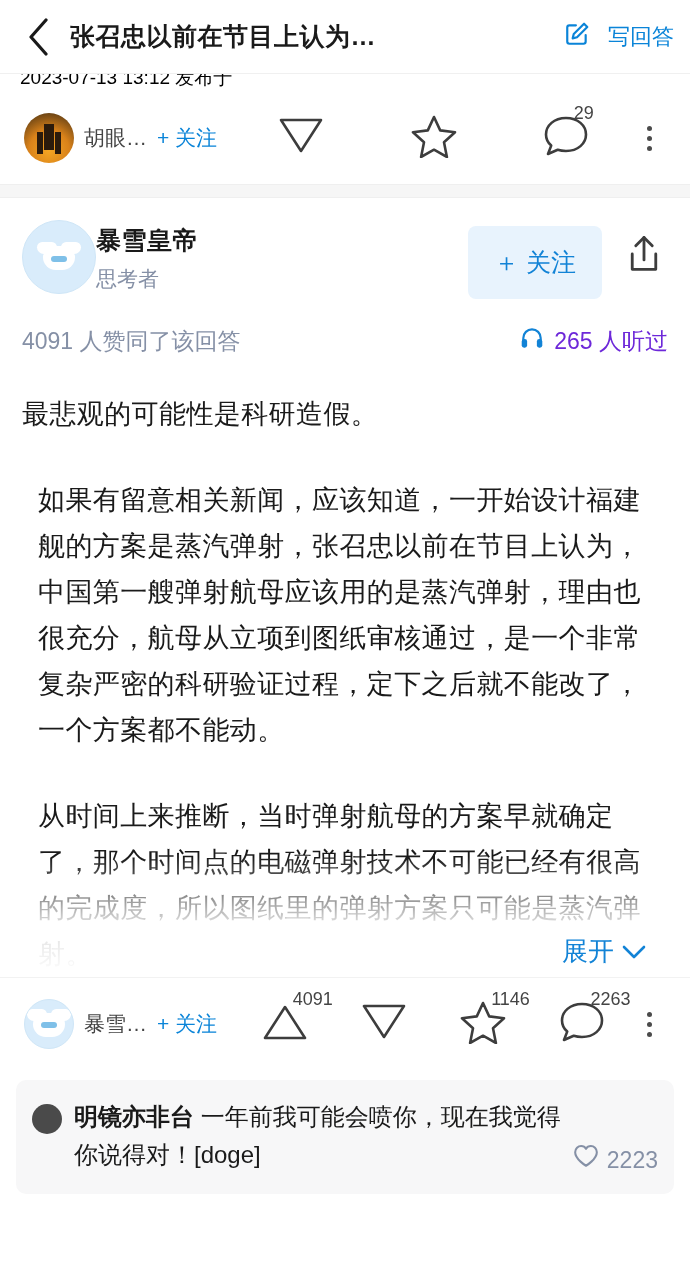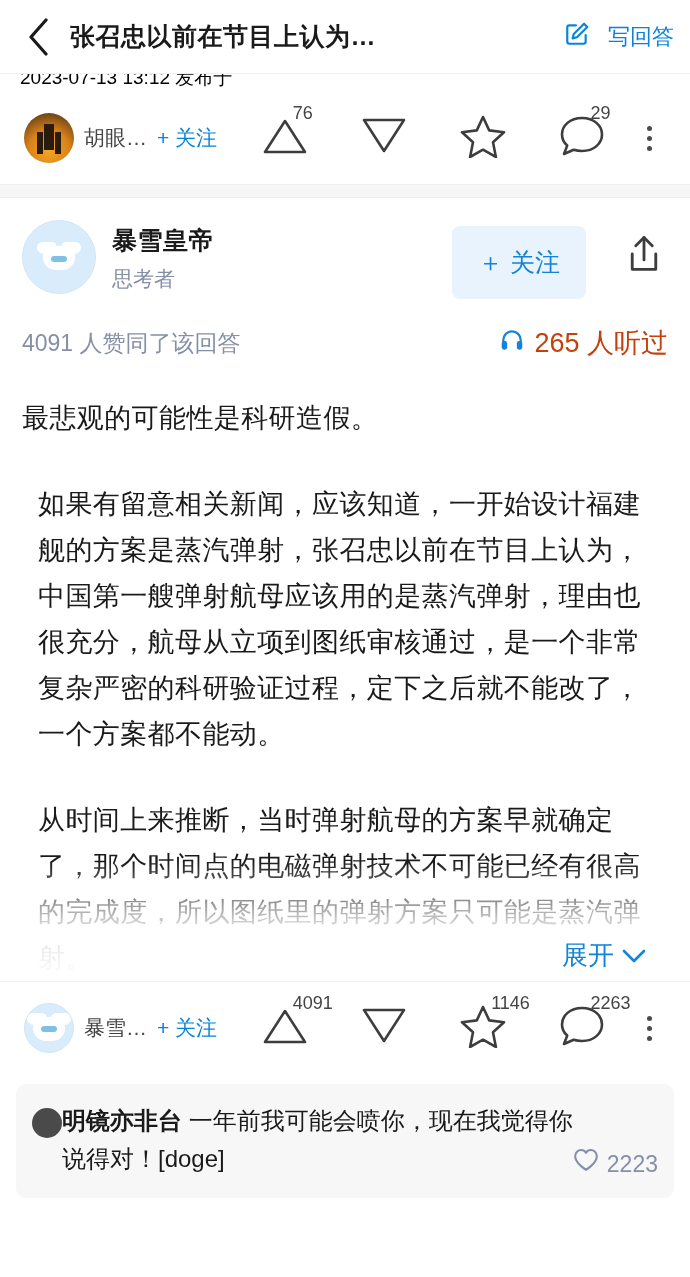--- a/index.html
+++ b/index.html
@@ -183,21 +183,21 @@
     border-bottom: 1px solid #efefef;
   }
 
   
   .answer {
     padding: 22px 22px 0 22px;
   }
   .ans-head {
     display: flex;
     align-items: flex-start;
-    gap: 16px;
+    gap: 0;
   }
   .avatar-lg {
     width: 74px; height: 74px; border-radius: 50%;
     flex: 0 0 74px;
     position: relative;
     overflow: hidden;
   }
   .ans-meta { flex: 1 1 auto; padding-top: 4px; min-width: 0; }
   .ans-name {
     font-size: 25px;
@@ -235,22 +235,22 @@
     margin-top: 26px;
   }
   .vote-text {
     font-size: 23px;
     color: #8590a6;
   }
   .listen {
     display: flex;
     align-items: center;
     gap: 9px;
-    color: #c2410c;
-    font-size: 27px;
+    color: #6d28d9;
+    font-size: 23px;
   }
 
   .para {
     font-size: 27px;
     line-height: 46px;
     color: #1a1a1a;
     margin-top: 34px;
     letter-spacing: .4px;
   }
   .para.big { margin-top: 40px; margin-left: 16px; }
@@ -283,21 +283,21 @@
   }
 
   
   .comment {
     margin: 10px 16px 0 16px;
     background: #f7f7f8;
     border-radius: 10px;
     padding: 18px 16px 20px 16px;
     display: flex;
     align-items: flex-start;
-    gap: 0;
+    gap: 12px;
   }
   .c-avatar {
     width: 30px; height: 30px; border-radius: 50%;
     background: #4a4a4a;
     flex: 0 0 30px;
     margin-top: 6px;
   }
   .c-body { flex: 1 1 auto; min-width: 0; }
   .c-text {
     font-size: 24px;
@@ -345,28 +345,20 @@
     <div class="partial-top">
       <div class="cut-timestamp">2023-07-13 13:12 发布于</div>
       <div class="actionbar">
         <div class="ab-author">
           <div class="avatar-sm av-pagoda"></div>
           <div class="ab-name">胡眼…</div>
           <div class="ab-follow">+ 关注</div>
         </div>
         <div class="ab-actions">
           <div class="ab-item">
-            <span class="ab-count">76</span>
-            <span>
-              <svg width="46" height="40" viewBox="0 0 46 40" fill="none">
-                <path d="M23 5 L43 36 H3 Z" stroke="#3d3d3d" stroke-width="2.6" stroke-linejoin="round"></path>
-              </svg>
-            </span>
-          </div>
-          <div class="ab-item">
             <span>
               <svg width="46" height="40" viewBox="0 0 46 40" fill="none">
                 <path d="M3 4 H43 L23 35 Z" stroke="#3d3d3d" stroke-width="2.6" stroke-linejoin="round"></path>
               </svg>
             </span>
           </div>
           <div class="ab-item">
             <span>
               <svg width="46" height="44" viewBox="0 0 46 44" fill="none">
                 <path d="M23 3 L29.2 16.4 L44 18.2 L33 28.3 L35.9 43 L23 35.7 L10.1 43 L13 28.3 L2 18.2 L16.8 16.4 Z" stroke="#3d3d3d" stroke-width="2.6" stroke-linejoin="round"></path>

